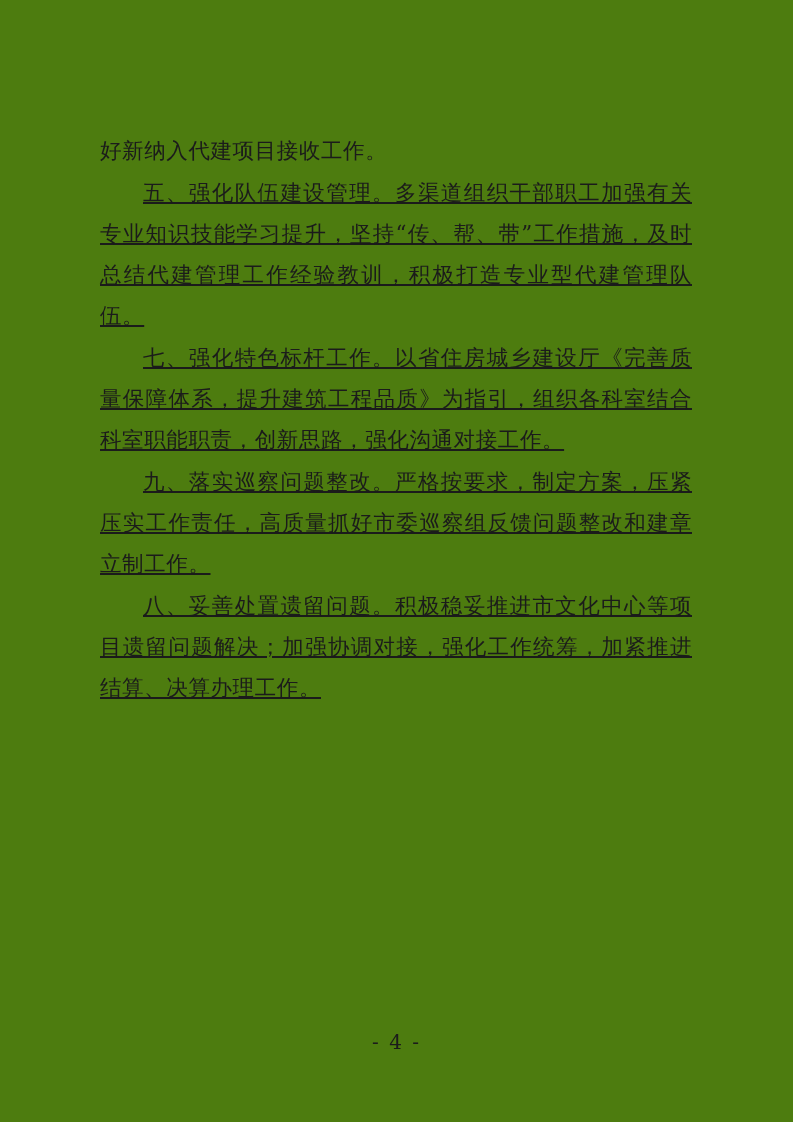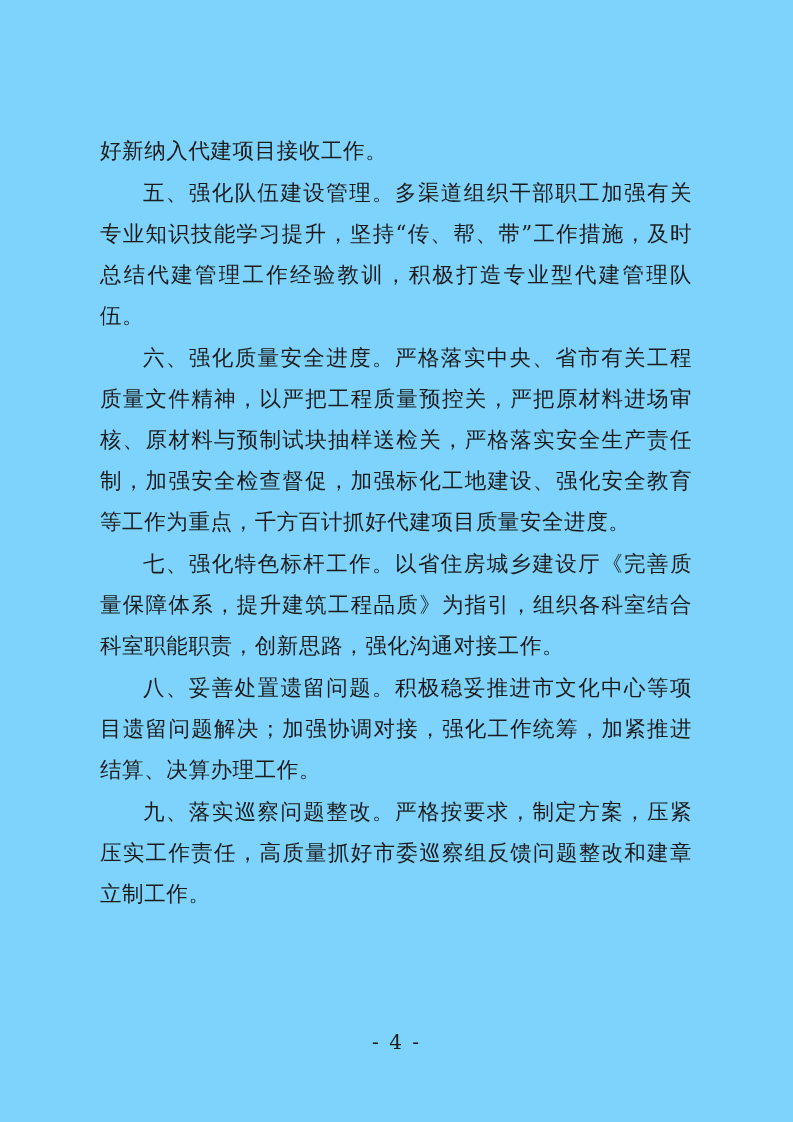--- a/index.html
+++ b/index.html
@@ -7,21 +7,21 @@
     padding: 0;
     background: #8a8a8a;
   }
   body {
     font-family: "DejaVu Sans", "Liberation Sans", sans-serif;
   }
   .page {
     position: relative;
     width: 793px;
     height: 1122px;
-    background: #7dd3fc;
+    background: #4d7c0f;
     margin: 0 auto;
     overflow: hidden;
     box-sizing: border-box;
   }
   .page-inner {
     position: absolute;
     left: 100px;
     top: 130px;
     width: 592px;
     height: 860px;
@@ -34,20 +34,21 @@
     text-align: justify;
     text-justify: inter-ideograph;
     letter-spacing: 0.6px;
   }
   .para {
     margin: 0 0 1px 0;
     text-indent: 0;
   }
   .para.indent {
     text-indent: 2em;
+    text-decoration: underline;
   }
   .page-number {
     position: absolute;
     left: 0;
     right: 0;
     bottom: 68px;
     text-align: center;
     font-family: "DejaVu Serif", "Liberation Serif", serif;
     font-size: 20px;
     color: #1b1b1b;
@@ -55,20 +56,19 @@
   }
 </style>
 </head>
 <body>
 
 <div class="page">
   <div class="page-inner">
     <div class="doc-body">
       <p class="para">好新纳入代建项目接收工作。</p>
       <p class="para indent">五、强化队伍建设管理。多渠道组织干部职工加强有关专业知识技能学习提升，坚持“传、帮、带”工作措施，及时总结代建管理工作经验教训，积极打造专业型代建管理队伍。</p>
-      <p class="para indent">六、强化质量安全进度。严格落实中央、省市有关工程质量文件精神，以严把工程质量预控关，严把原材料进场审核、原材料与预制试块抽样送检关，严格落实安全生产责任制，加强安全检查督促，加强标化工地建设、强化安全教育等工作为重点，千方百计抓好代建项目质量安全进度。</p>
       <p class="para indent">七、强化特色标杆工作。以省住房城乡建设厅《完善质量保障体系，提升建筑工程品质》为指引，组织各科室结合科室职能职责，创新思路，强化沟通对接工作。</p>
+      <p class="para indent">九、落实巡察问题整改。严格按要求，制定方案，压紧压实工作责任，高质量抓好市委巡察组反馈问题整改和建章立制工作。</p>
       <p class="para indent">八、妥善处置遗留问题。积极稳妥推进市文化中心等项目遗留问题解决；加强协调对接，强化工作统筹，加紧推进结算、决算办理工作。</p>
-      <p class="para indent">九、落实巡察问题整改。严格按要求，制定方案，压紧压实工作责任，高质量抓好市委巡察组反馈问题整改和建章立制工作。</p>
     </div>
   </div>
   <div class="page-number">- 4 -</div>
 </div>
 
 </body></html>

